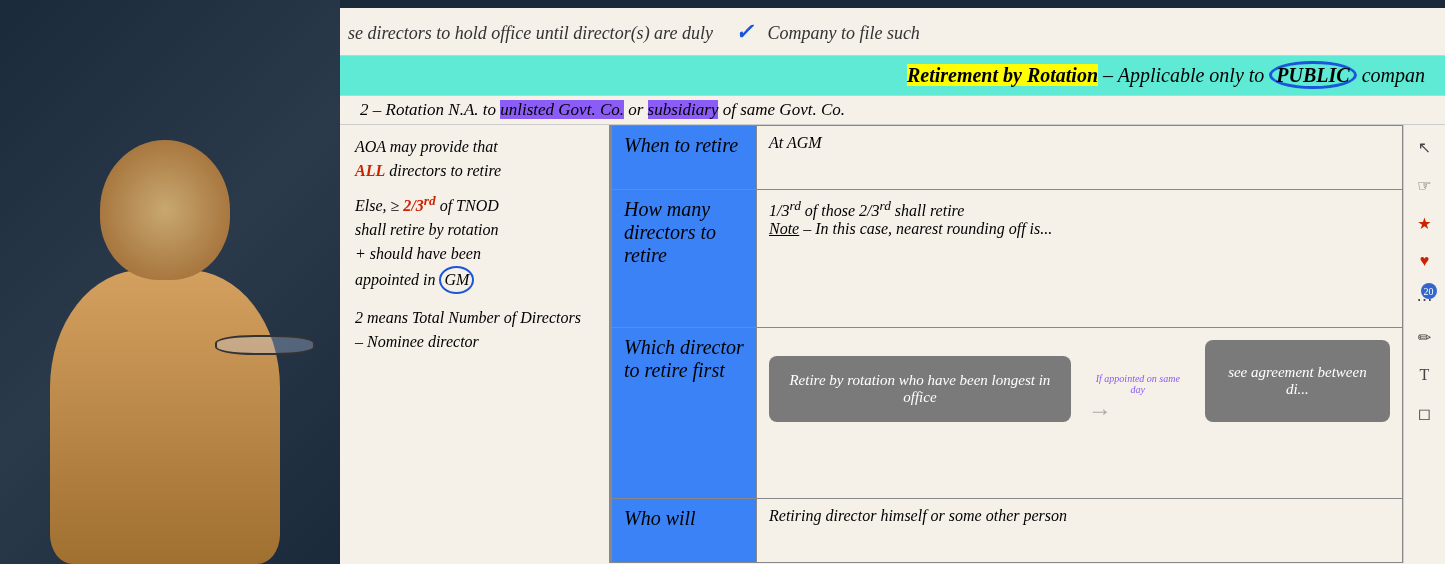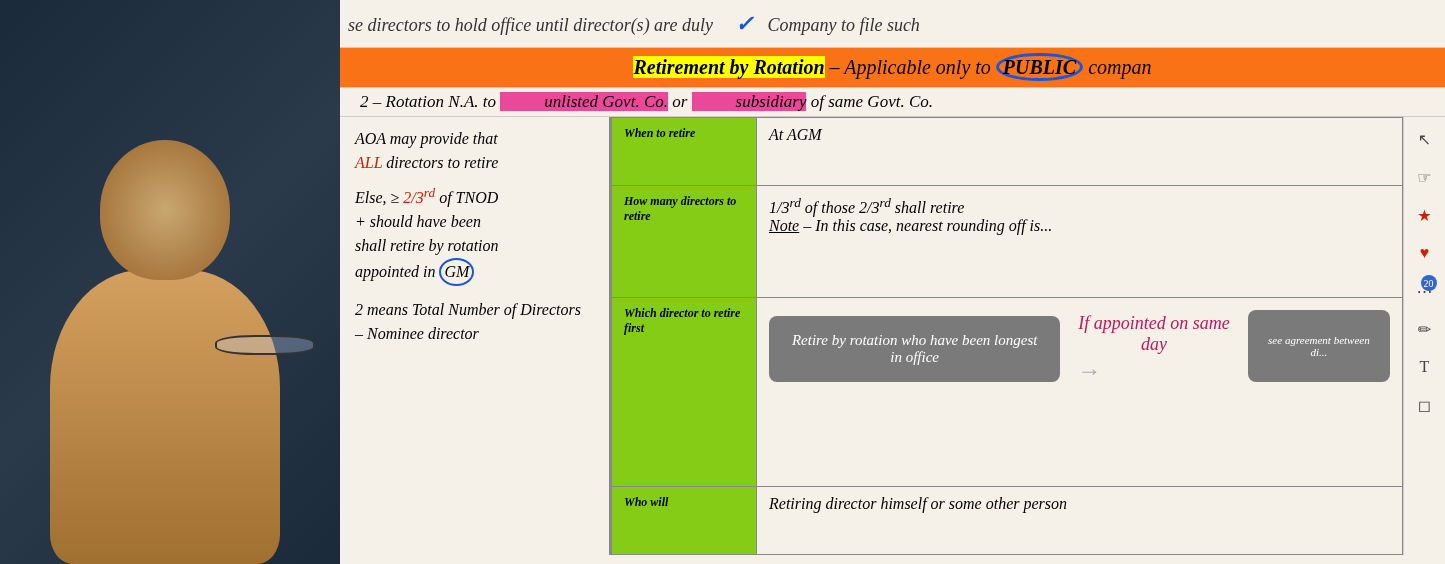--- a/index.html
+++ b/index.html
@@ -58,20 +58,21 @@
       border-radius: 40%;
       background: rgba(200,220,255,0.3);
     }
 
     
     .content-section {
       flex: 1;
       background: #f5f0e8;
       position: relative;
       overflow: hidden;
+      margin-top: 8px;
     }
 
     
     .top-bar {
       background: #f5f0e8;
       border-bottom: 1px solid #ccc;
       padding: 4px 8px;
       font-style: italic;
       font-size: 18px;
       color: #333;
@@ -80,23 +81,23 @@
       align-items: center;
       overflow: hidden;
     }
 
     .top-bar-text {
       white-space: nowrap;
     }
 
     
     .retirement-banner {
-      background: #f97316;
+      background: #5eead4;
       padding: 8px 20px;
-      text-align: center;
+      text-align: right;
       font-size: 20px;
       font-style: italic;
       border-bottom: 1px solid #ccc;
     }
 
     .retirement-banner .highlight-yellow {
       background: #ffff00;
       font-weight: bold;
       font-style: italic;
     }
@@ -113,22 +114,21 @@
     
     .subtitle-line {
       background: #f5f0e8;
       padding: 4px 20px;
       font-size: 17px;
       font-style: italic;
       border-bottom: 1px solid #ccc;
     }
 
     .subtitle-line .highlight-yellow {
-      background: #ec4899;
-      padding-left: 44px;
+      background: #8b5cf6;
     }
 
     
     .main-content {
       display: flex;
       height: calc(564px - 48px - 46px - 32px);
     }
 
     
     .left-panel {
@@ -136,21 +136,21 @@
       padding: 10px 15px;
       border-right: 2px solid #888;
       font-size: 16px;
       font-style: italic;
       line-height: 1.5;
       background: #f5f0e8;
     }
 
     .left-panel .red-text {
       color: #cc2200;
-      font-weight: normal;
+      font-weight: bold;
     }
 
     .left-panel .circle-gm {
       border: 2.5px solid #1a56db;
       border-radius: 50%;
       padding: 0 3px;
       display: inline-block;
     }
 
     
@@ -171,23 +171,23 @@
     table td {
       border: 1.5px solid #888;
       padding: 8px 12px;
       vertical-align: top;
       background: #f5f0e8;
     }
 
     table td.label-cell {
       width: 145px;
       font-style: italic;
-      font-size: 12px;
-      font-weight: bold;
-      background: #84cc16;
+      font-size: 20px;
+      font-weight: normal;
+      background: #3b82f6;
     }
 
     table td.value-cell {
       font-style: italic;
       font-size: 16px;
     }
 
     .underline { text-decoration: underline; }
 
     
@@ -215,33 +215,33 @@
       text-align: center;
       min-width: 160px;
     }
 
     .arrow-right {
       font-size: 24px;
       color: #aaa;
     }
 
     .if-same-day {
-      font-size: 18px;
-      font-style: italic;
-      color: #be185d;
+      font-size: 10px;
+      font-style: italic;
+      color: #8b5cf6;
       text-align: center;
       min-width: 100px;
     }
 
     .grey-box-partial {
       background: #7a7a7a;
       color: white;
       border-radius: 8px;
       padding: 24px 20px;
-      font-size: 11px;
+      font-size: 15px;
       font-style: italic;
       text-align: center;
       min-width: 140px;
     }
 
     
     .bottom-row td {
       font-style: italic;
       font-size: 16px;
     }
@@ -347,22 +347,22 @@
           <em>AOA may provide that</em>
         </p>
         <p>
           <em><span class="red-text">ALL</span><span> directors to retire</span></em>
         </p>
         <p style="margin-top:8px;">
           <em>
             <span>Else, ≥ </span><span class="red-text"><span>2/3</span><sup>rd</sup></span><span> of TNOD</span>
           </em>
         </p>
+        <p><em>shall retire by rotation</em></p>
         <p><em>+ should have been</em></p>
-        <p><em>shall retire by rotation</em></p>
         <p>
           <em><span>appointed in </span><span class="circle-gm">GM</span></em>
         </p>
         <p style="margin-top:12px;"><em>2 means Total Number of Directors</em></p>
         <p><em>– Nominee director</em></p>
       </div>
 
       <div class="table-section">
         <table>
           <tbody>

